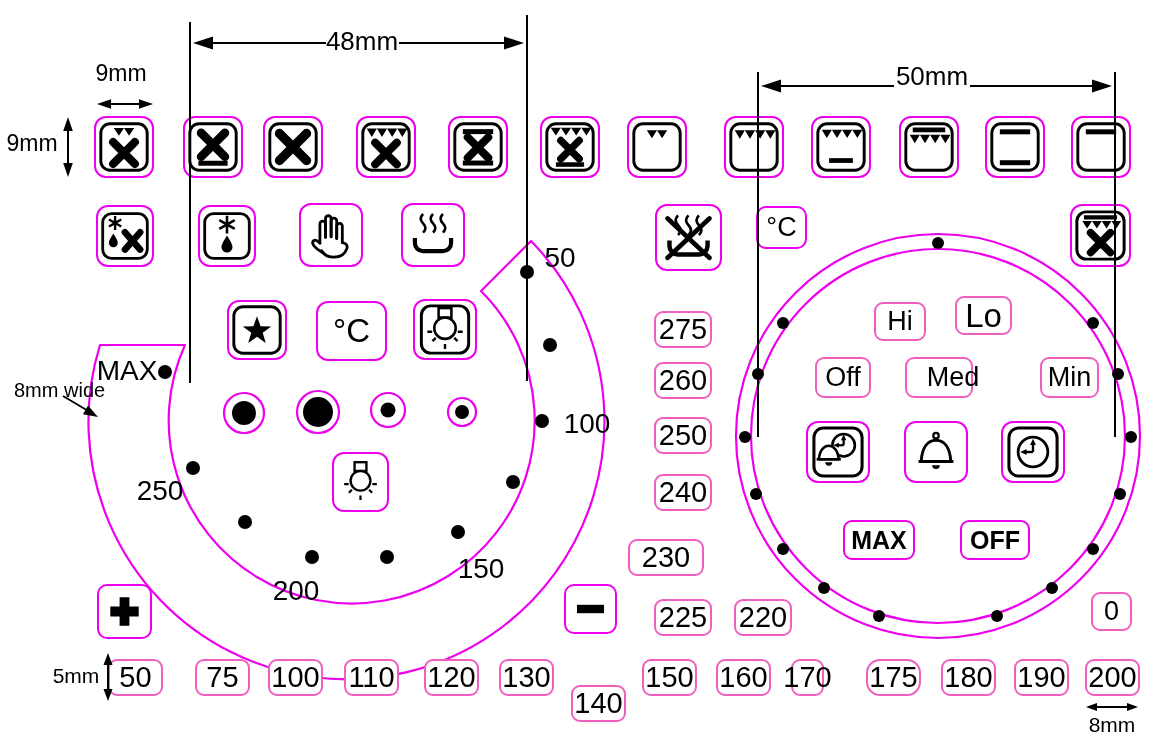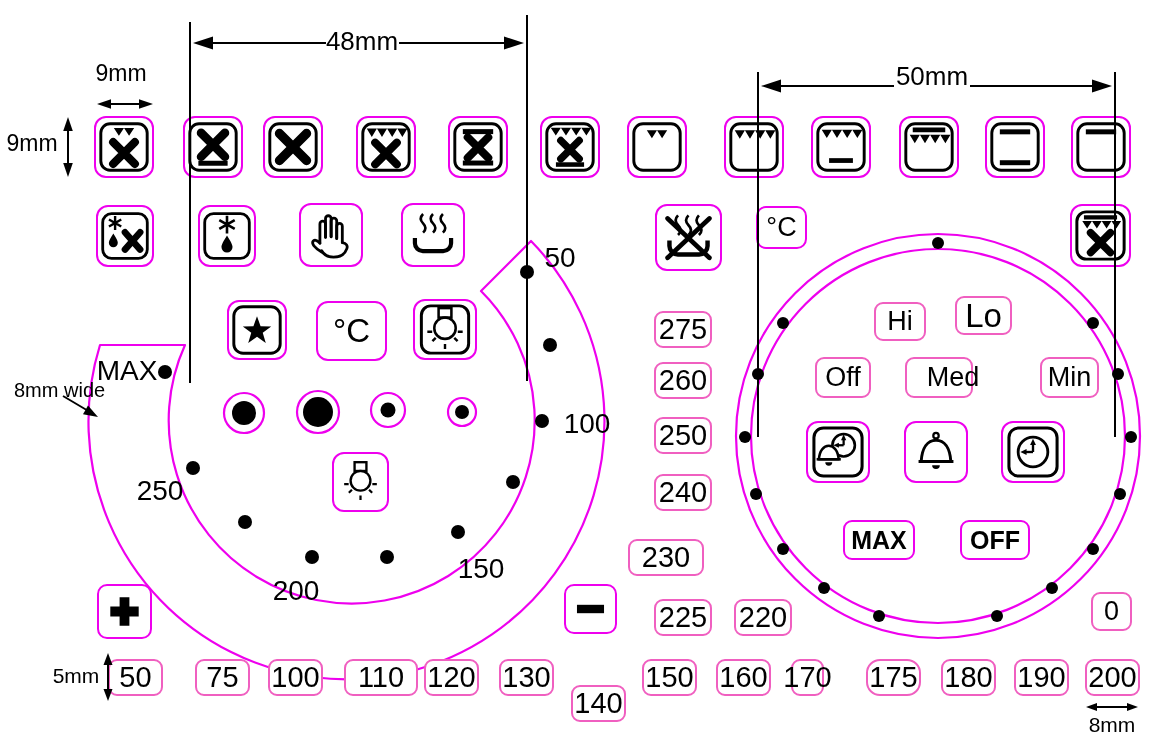--- a/index.html
+++ b/index.html
@@ -253,21 +253,21 @@
   <div id="boxes">
       <div class="box" style="left: 654px; top: 311px; width: 58px; height: 37px;">275</div>
       <div class="box" style="left: 654px; top: 362px; width: 58px; height: 37px;">260</div>
       <div class="box" style="left: 654px; top: 417px; width: 58px; height: 37px;">250</div>
       <div class="box" style="left: 654px; top: 474px; width: 58px; height: 37px;">240</div>
       <div class="box" style="left: 628px; top: 539px; width: 76px; height: 37px;">230</div>
       <div class="box" style="left: 654px; top: 599px; width: 58px; height: 37px;">225</div>
       <div class="box" style="left: 108px; top: 659px; width: 55px; height: 37px;">50</div>
       <div class="box" style="left: 195px; top: 659px; width: 55px; height: 37px;">75</div>
       <div class="box" style="left: 268px; top: 659px; width: 55px; height: 37px;">100</div>
-      <div class="box" style="left: 344px; top: 659px; width: 74px; height: 37px;">110</div>
+      <div class="box" style="left: 344px; top: 659px; width: 55px; height: 37px;">110</div>
       <div class="box" style="left: 424px; top: 659px; width: 55px; height: 37px;">120</div>
       <div class="box" style="left: 499px; top: 659px; width: 55px; height: 37px;">130</div>
       <div class="box" style="left: 571px; top: 685px; width: 55px; height: 37px;">140</div>
       <div class="box" style="left: 642px; top: 659px; width: 55px; height: 37px;">150</div>
       <div class="box" style="left: 716px; top: 659px; width: 55px; height: 37px;">160</div>
       <div class="box" style="left: 791px; top: 659px; width: 33px; height: 37px;">170</div>
       <div class="box" style="left: 866px; top: 659px; width: 55px; height: 37px; border-radius: 14px;">175</div>
       <div class="box" style="left: 941px; top: 659px; width: 55px; height: 37px; text-align: center;">180</div>
       <div class="box" style="left: 1014px; top: 659px; width: 55px; height: 37px;">190</div>
       <div class="box" style="left: 1085px; top: 659px; width: 55px; height: 37px;">200</div>

